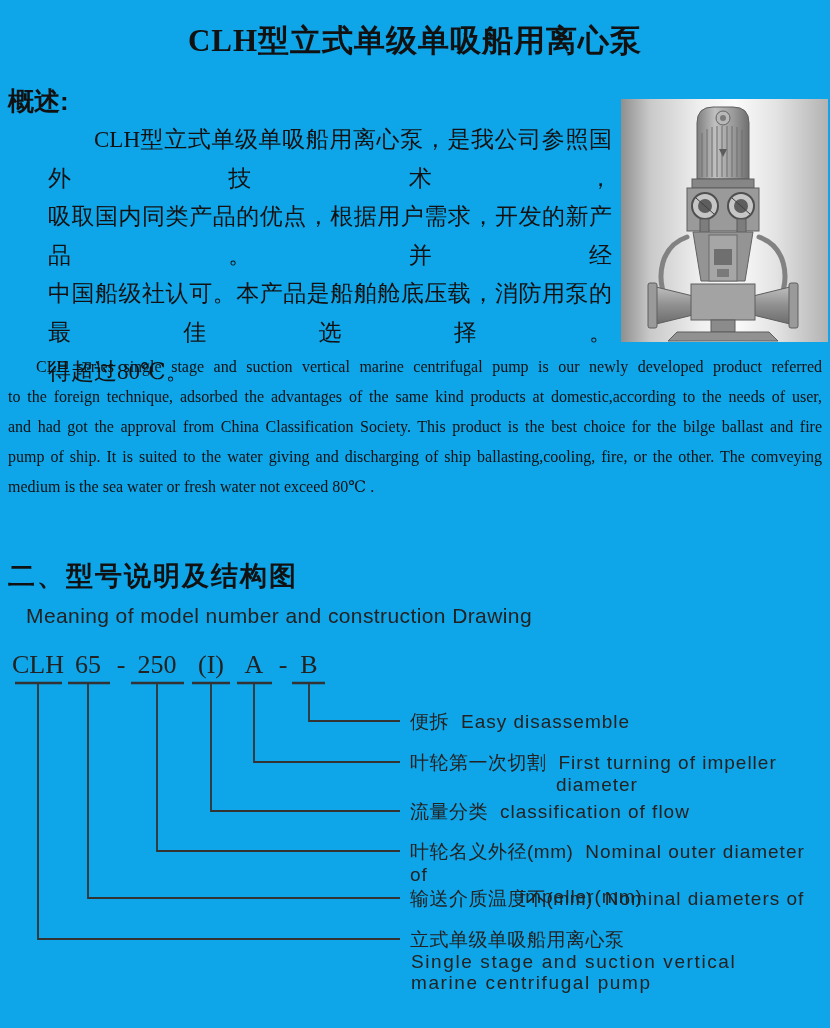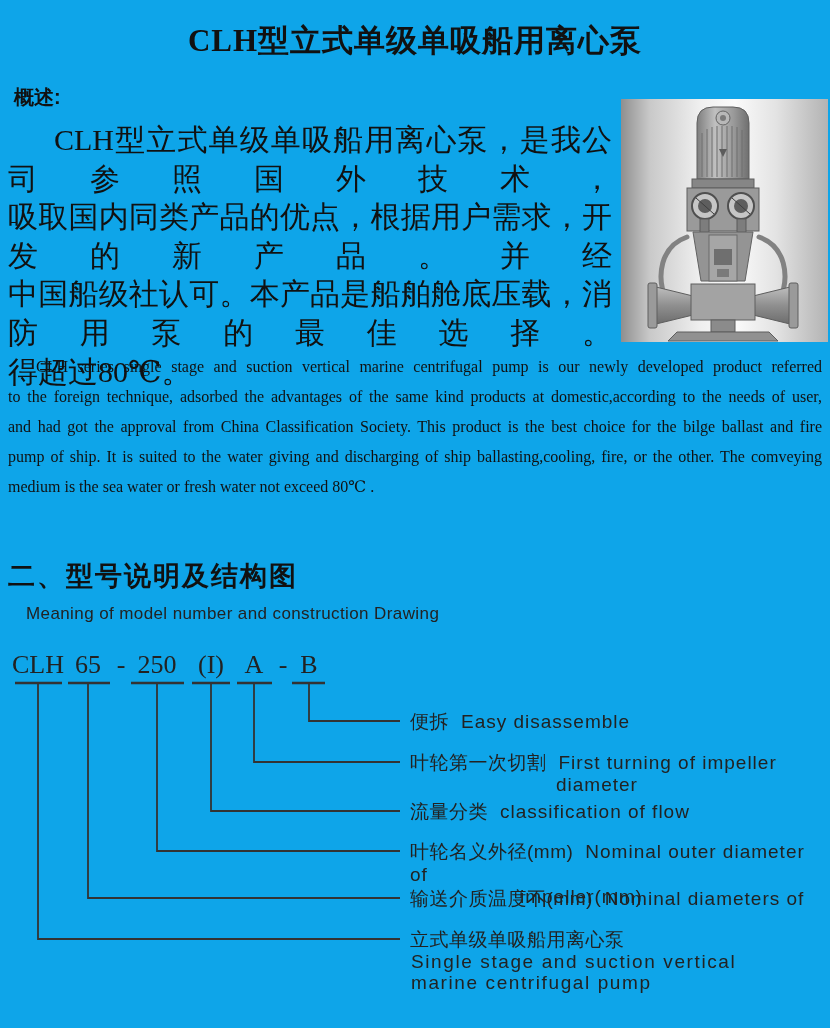--- a/index.html
+++ b/index.html
@@ -9,26 +9,26 @@
     font-family:"Liberation Serif","DejaVu Serif",serif;
   }
   
   .title{
     position:absolute;top:20px;left:0;right:0;margin:0;
     text-align:center;font-size:31px;font-weight:bold;letter-spacing:1px;
     font-family:"Liberation Serif","DejaVu Serif",serif;
   }
   
   .ov-head{
-    position:absolute;left:14px;top:84px;
-    font-family:"Liberation Sans","DejaVu Sans",sans-serif;
-    font-size:20px;font-weight:bold;
+    position:absolute;left:8px;top:84px;
+    font-family:"Liberation Sans","DejaVu Sans",sans-serif;
+    font-size:26px;font-weight:bold;
   }
   .cn-para{position:absolute;left:8px;top:121px;width:604px;}
-  .cn-line{font-size:30px;line-height:38.6px;white-space:nowrap;}
+  .cn-line{font-size:23px;line-height:38.6px;white-space:nowrap;margin-left:40px;}
   .cn-line.just{white-space:normal;text-align:justify;text-align-last:justify;}
   .cn-line.indent{text-indent:46px;}
   .en-para{position:absolute;left:8px;top:352px;width:814px;}
   .en-line{font-size:16px;line-height:30px;}
   .en-line.just{text-align:justify;text-align-last:justify;}
   .en-line.indent{text-indent:28px;}
   
   .photo{
     position:absolute;left:621px;top:99px;width:207px;height:243px;
     background:linear-gradient(90deg,#8f8f8f 0%,#c9c9c9 14%,#efefef 38%,#fbfbfb 55%,#e3e3e3 75%,#c2c2c2 92%,#b3b3b3 100%);
@@ -36,21 +36,21 @@
   .photo svg{display:block;}
   
   .sec-head-cn{
     position:absolute;left:8px;top:558px;
     font-family:"Liberation Sans","DejaVu Sans",sans-serif;
     font-size:27px;font-weight:bold;letter-spacing:2px;
   }
   .sec-head-en{
     position:absolute;left:26px;top:604px;
     font-family:"Liberation Sans","DejaVu Sans",sans-serif;
-    font-size:17px;letter-spacing:0.4px;color:#222;
+    font-size:21px;letter-spacing:0.4px;color:#222;
   }
   
   .diagram{position:absolute;left:0;top:645px;width:720px;height:383px;}
   .dlines{position:absolute;left:0;top:0;}
   .seg{
     position:absolute;top:5px;transform:translateX(-50%);
     font-family:"Liberation Serif","DejaVu Serif",serif;
     font-size:26px;color:#222;white-space:nowrap;
   }
   .callout{

